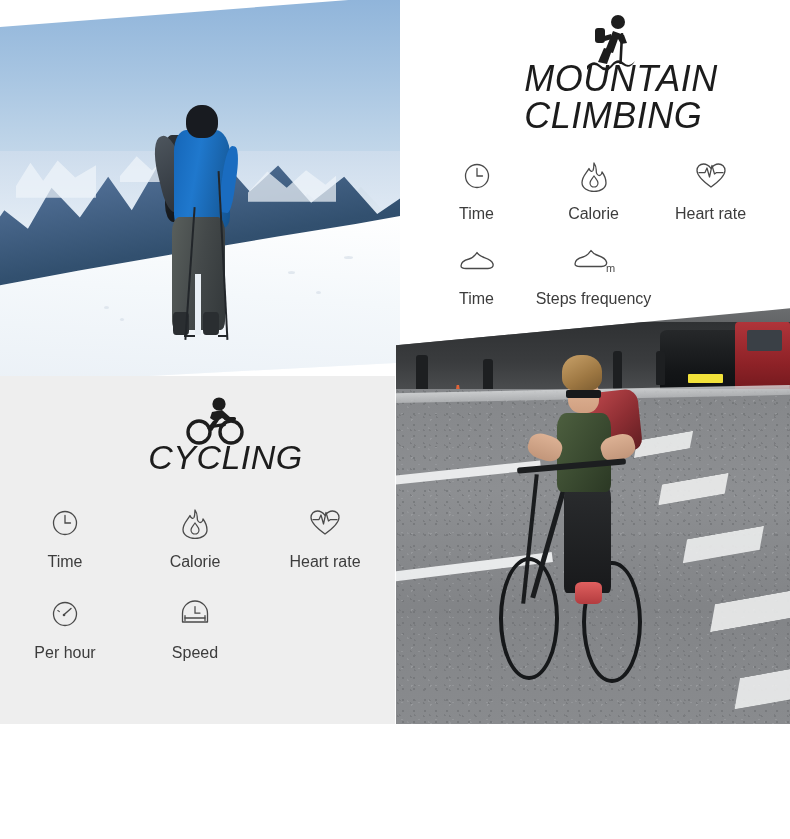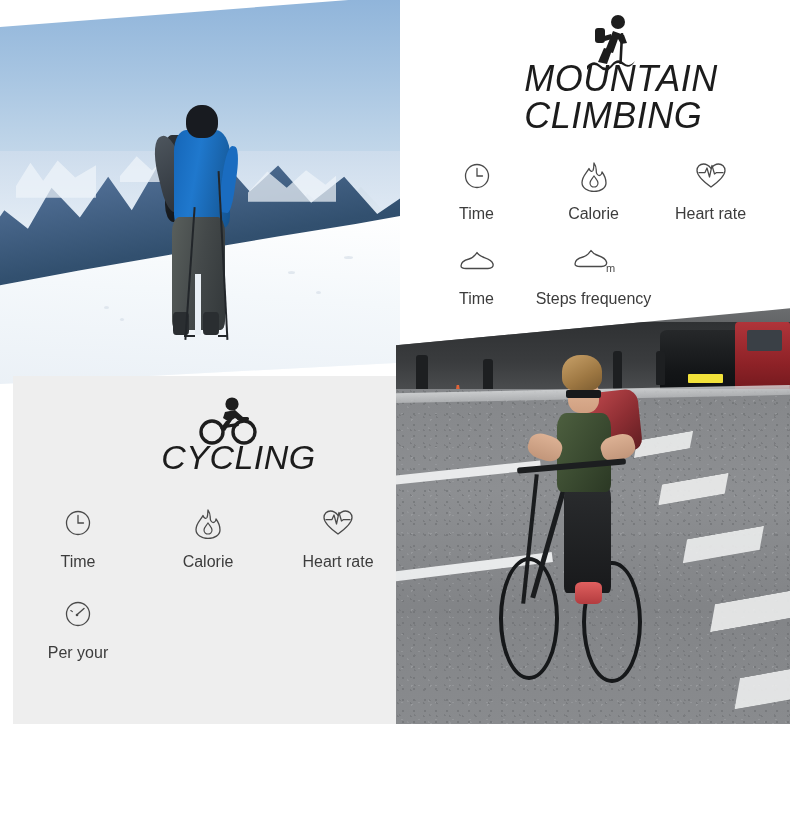--- a/index.html
+++ b/index.html
@@ -117,21 +117,21 @@
   .panel-climb {
     position: absolute;
     left: 400px; top: 0;
     width: 390px; height: 330px;
     background: #ffffff;
   }
 
   
   .panel-cycle {
     position: absolute;
-    left: 13px; top: 376px;
+    left: 0; top: 376px;
     width: 395px; height: 348px;
     background: #eeeeee;
   }
 
   
   .photo-cycling {
     position: absolute;
     left: 396px; top: 305px;
     width: 394px; height: 419px;
     overflow: hidden;
@@ -440,23 +440,34 @@
 
       <div class="feat-cell">
         <span class="feat-icon">
           <svg width="30" height="30" viewBox="0 0 30 30">
             <circle cx="15" cy="15" r="11.5" fill="none" stroke="#4a4a4a" stroke-width="1.3"></circle>
             <path d="M21 9.5 L14.2 15.6" fill="none" stroke="#4a4a4a" stroke-width="1.4" stroke-linecap="round"></path>
             <circle cx="14" cy="16" r="1.3" fill="#4a4a4a"></circle>
             <path d="M7.8 11.5 L9.4 12.6" fill="none" stroke="#4a4a4a" stroke-width="1.1" stroke-linecap="round"></path>
           </svg>
         </span>
-        <span class="feat-label">Per your</span>
-      </div>
-
+        <span class="feat-label">Per hour</span>
+      </div>
+
+      <div class="feat-cell">
+        <span class="feat-icon">
+          <svg width="34" height="32" viewBox="0 0 34 32">
+            <path d="M4.5 24 L4.5 15.5 C4.5 8.6 10.1 3 17 3 C23.9 3 29.5 8.6 29.5 15.5 L29.5 24 Z" fill="none" stroke="#4a4a4a" stroke-width="1.3" stroke-linejoin="round"></path>
+            <path d="M17 8.5 L17 15 L22 15" fill="none" stroke="#4a4a4a" stroke-width="1.25" stroke-linecap="round"></path>
+            <path d="M7 20 H27" fill="none" stroke="#4a4a4a" stroke-width="1.3" stroke-linecap="round"></path>
+            <path d="M7 17.6 L7 22.4 M27 17.6 L27 22.4" fill="none" stroke="#4a4a4a" stroke-width="1.3" stroke-linecap="round"></path>
+          </svg>
+        </span>
+        <span class="feat-label">Speed</span>
+      </div>
 
     </div>
   </div>
 
   <div class="photo-cycling">
     <div class="cyc-scene"></div>
     <div class="cyc-backwall"></div>
     <div class="cyc-taxi-black"></div>
     <div class="cyc-taxi-plate"></div>
     <div class="cyc-van-red"></div>

